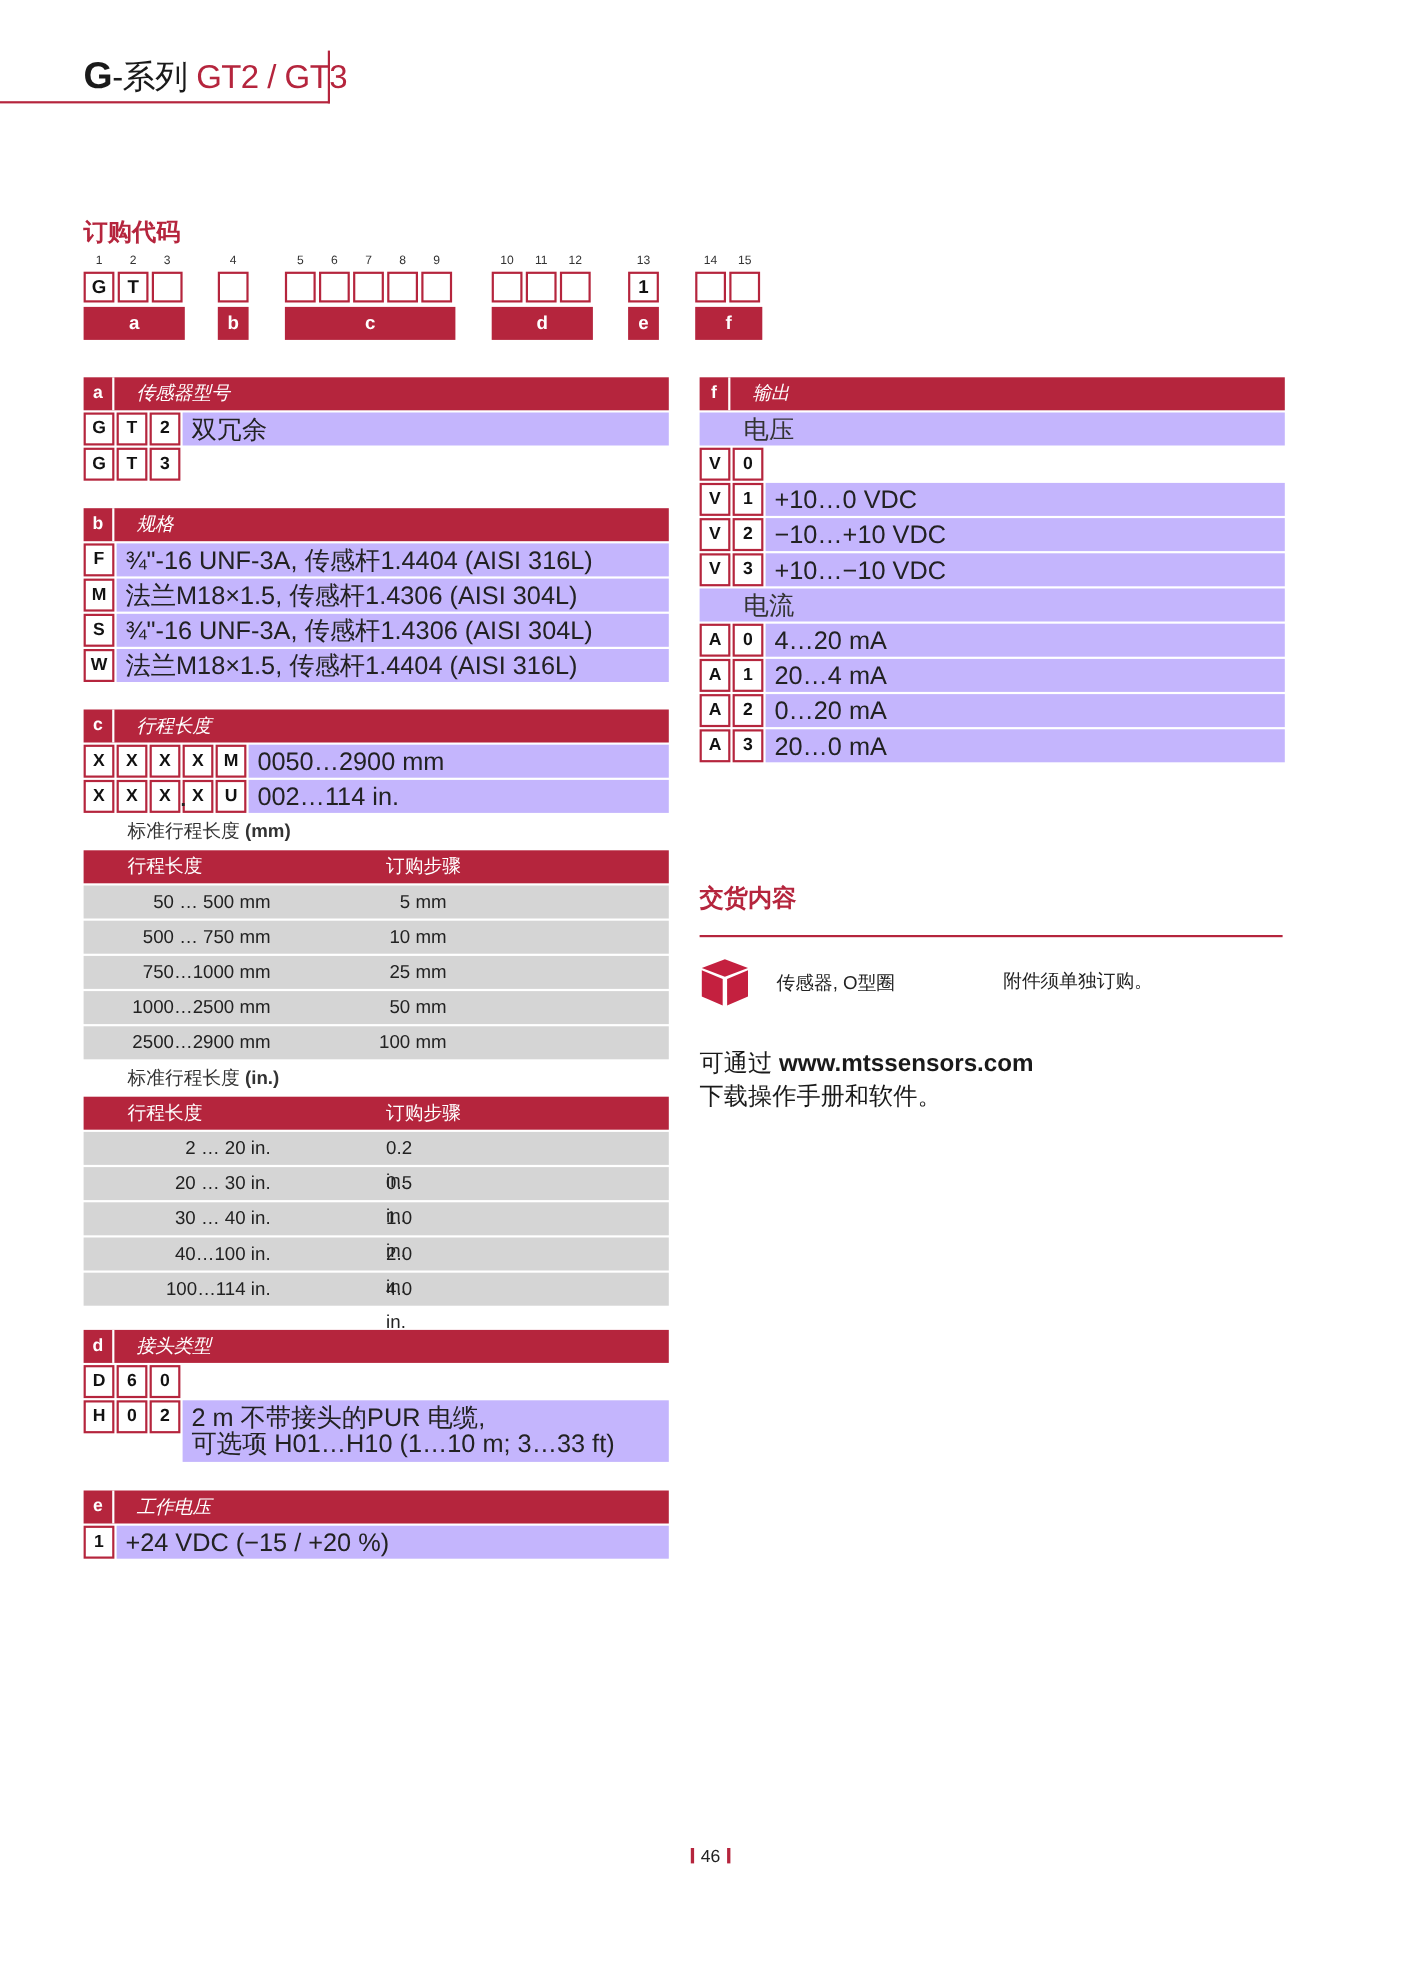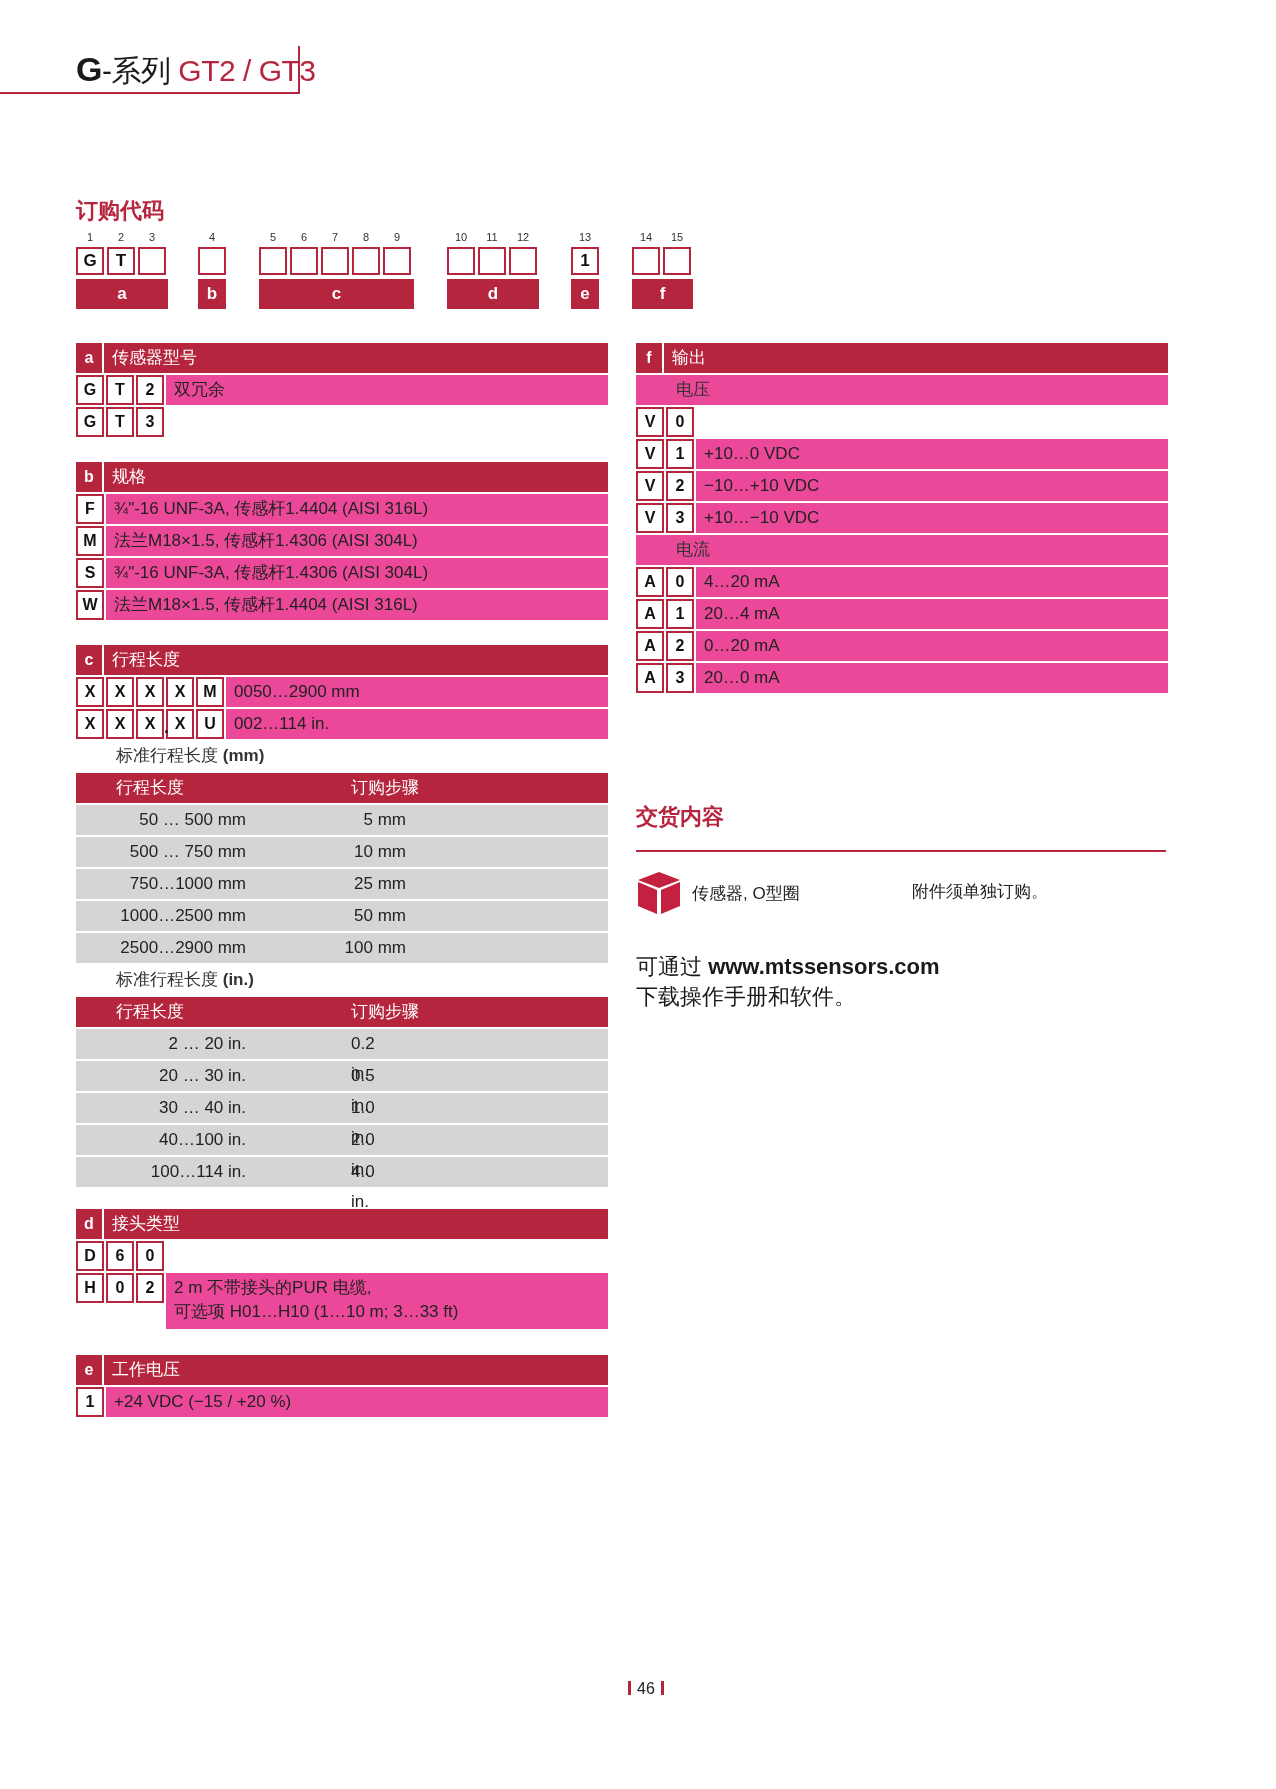--- a/index.html
+++ b/index.html
@@ -22,44 +22,44 @@
   .code-group .nums span { position: absolute; width: 28px; text-align: center; }
   .code-group .boxes { position: absolute; top: 16px; left: 0; }
   .code-box { position: absolute; width: 28px; height: 28px; border: 2px solid #b5253d; background: #fff; font-size: 17px; font-weight: bold; text-align: center; line-height: 24px; color: #111; }
   .code-group .label { position: absolute; top: 48px; left: 0; height: 30px; background: #b5253d; color: #fff; font-weight: bold; font-size: 17px; text-align: center; line-height: 30px; }
 
   
   .tbl { position: absolute; width: 532px; }
   .tbl.right { width: 532px; }
   .tbl-head { position: relative; height: 30px; background: #b5253d; color: #fff; display: flex; }
   .tbl-head .letter { width: 28px; text-align: center; font-weight: bold; font-size: 16px; line-height: 30px; border-right: 2px solid #fff; }
-  .tbl-head .htitle { padding-left: 8px; font-size: 17px; line-height: 30px; }
+  .tbl-head .htitle { padding-left: 20px; font-size: 17px; line-height: 30px; font-style: italic; }
   .row { position: relative; display: flex; height: 30px; margin-top: 2px; }
   .row .cells { display: flex; }
   .row .cell { width: 28px; height: 30px; border: 2px solid #b5253d; background: #fff; font-weight: bold; font-size: 16px; text-align: center; line-height: 26px; margin-right: 2px; color: #111; }
-  .row .desc { flex: 1; background: #ec4899; font-size: 17px; line-height: 30px; padding-left: 8px; color: #222; white-space: nowrap; }
+  .row .desc { flex: 1; background: #c4b5fd; font-size: 23px; line-height: 30px; padding-left: 8px; color: #222; white-space: nowrap; }
   .row.sub .desc { padding-left: 40px; color: #333; }
   .row.tall { height: 56px; }
   .row.tall .desc { line-height: 24px; padding-top: 3px; white-space: normal; }
   .row.tall .cell { align-self: flex-start; }
   .dot { position: absolute; font-weight: bold; font-size: 18px; }
 
   .subheading { font-size: 17px; height: 30px; line-height: 30px; padding-left: 40px; color: #333; margin-top: 2px; }
   .subheading b { font-weight: bold; }
   .step-head { display: flex; height: 30px; background: #b5253d; color: #fff; font-size: 17px; line-height: 30px; margin-top: 2px; }
   .step-head .c1 { width: 275px; padding-left: 40px; }
   .step-row { display: flex; height: 30px; background: #d5d5d5; margin-top: 2px; font-size: 17px; line-height: 30px; }
   .step-row .c1 { width: 170px; text-align: right; }
   .step-row .c2 { width: 160px; text-align: right; }
   .step-row.in .c1 { width: 170px; text-align: right; }
   .step-row.in .c2 { width: 105px; text-align: left; padding-left: 105px; }
 
   
   .delivery-rule { position: absolute; left: 627px; top: 842px; width: 528px; height: 2px; background: #b5253d; }
-  .delivery-item { position: absolute; left: 627px; top: 862px; display: flex; align-items: center; font-size: 17px; }
+  .delivery-item { position: absolute; left: 627px; top: 862px; display: flex; align-items: center; font-size: 17px; gap: 14px; }
   .box-icon { width: 46px; height: 46px; margin-right: 10px; }
   .delivery-note { position: absolute; left: 903px; top: 872px; font-size: 17px; color: #222; }
 
   .download { position: absolute; left: 630px; top: 946px; font-size: 22px; line-height: 30px; color: #1a1a1a; }
   .download b { font-weight: bold; }
 
   .page-num { position: absolute; left: 618px; top: 1672px; font-size: 16px; color: #222; }
   .page-num .bar { display: inline-block; width: 3px; height: 14px; background: #b5253d; vertical-align: -1px; margin: 0 6px; }
 </style>
 </head>

